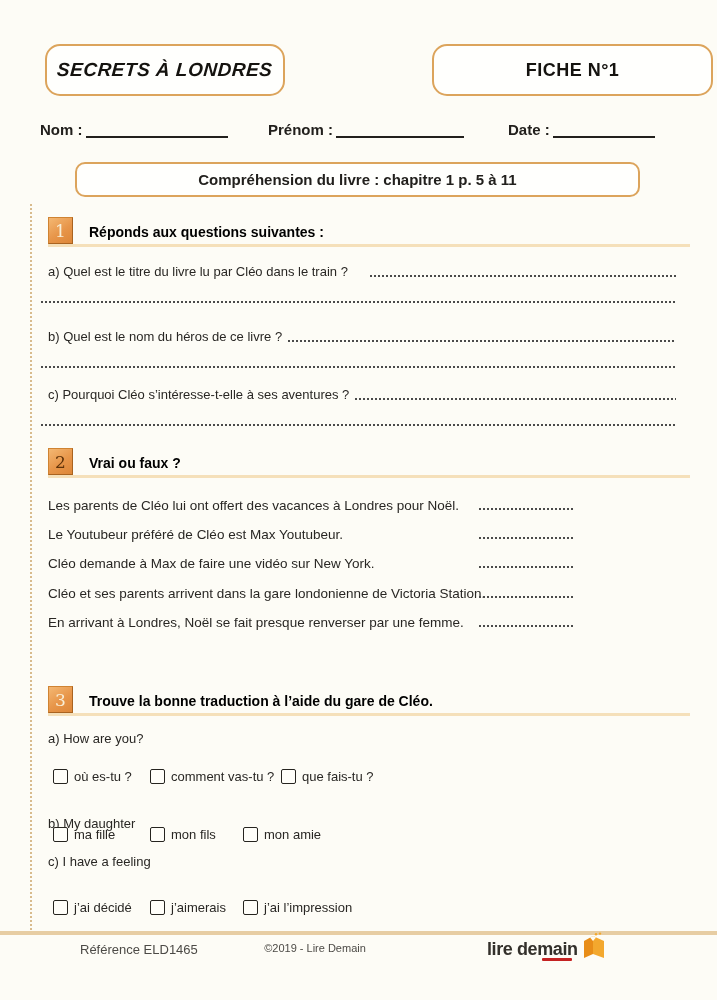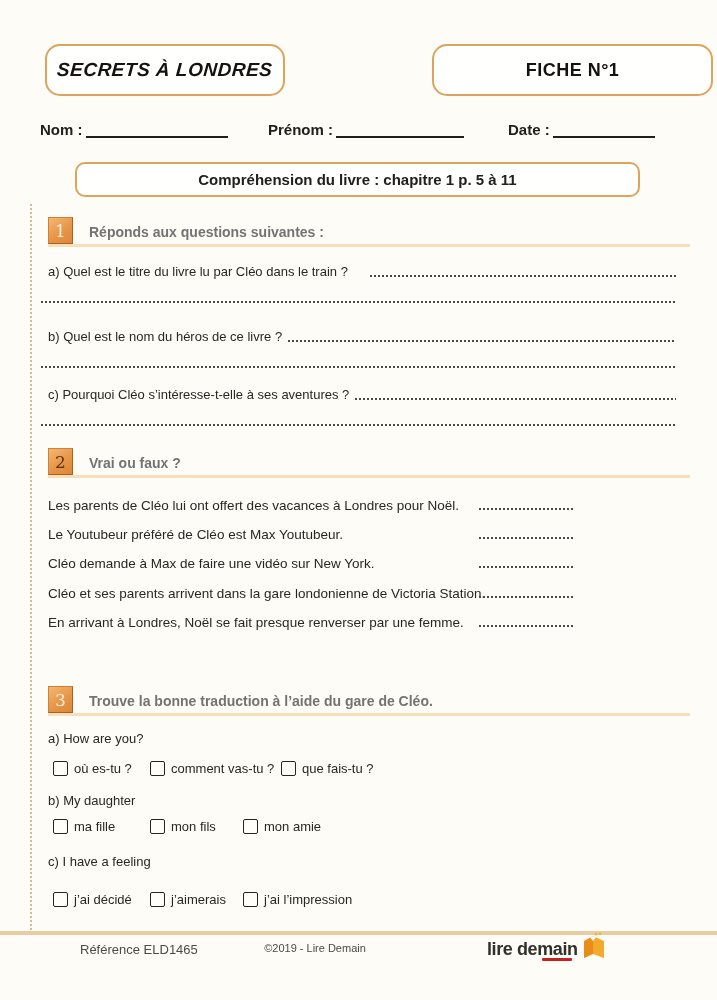--- a/index.html
+++ b/index.html
@@ -56,42 +56,42 @@
   }
   .badge {
     width:25px; height:27px; flex:0 0 25px; align-self:flex-end;
     background:linear-gradient(145deg,#f4b873 0%,#e79549 55%,#dd8638 100%);
     border:1px solid #cf8332; border-right-color:#a96320; border-bottom-color:#a96320;
     display:flex; align-items:center; justify-content:center;
     font-family:"DejaVu Serif", serif; font-size:17px;
   }
   .badge.light { color:#f8eed6; }
   .badge.dark  { color:#5f3209; }
-  .section-title { margin-left:16px; font-size:14px; font-weight:bold; color:#737373; }
+  .section-title { margin-left:16px; font-size:14px; font-weight:bold; color:#000000; }
 
   
   .dotfill, .dots-full, .tf-dots {
     background-image:radial-gradient(circle, #4a4a4a 0.9px, transparent 1.15px);
     background-size:4px 4px; background-repeat:repeat-x;
     background-position:left bottom 2px;
   }
   .q-line { position:absolute; left:48px; width:628px; height:17px; display:flex; }
   .q-text { font-size:13px; white-space:nowrap; color:#292724; }
   .dotfill { flex:1 1 auto; height:16px; margin-left:5px; }
   .dots-full { position:absolute; left:40px; width:637px; height:16px; }
 
   
   .tf-row { position:absolute; left:48px; width:582px; height:17px; }
   .tf-text { font-size:13.5px; white-space:nowrap; color:#292724; }
   .tf-dots { position:absolute; left:430px; top:2px; width:95px; height:15px; }
 
   
   .prompt { position:absolute; left:48px; font-size:13px; color:#292724; }
   .cb-row { position:absolute; left:50px; height:18px; width:620px; }
-  .cb-opt { position:absolute; top:4px; display:flex; align-items:center; }
+  .cb-opt { position:absolute; top:12px; display:flex; align-items:center; }
   .cb {
     width:15px; height:15px; border:1.7px solid #26241f; border-radius:2px;
     background:#fffef9; display:inline-block; flex:0 0 15px;
   }
   .cb-label { font-size:13px; margin-left:6px; white-space:nowrap; color:#292724; }
 
   
   .footer-rule { position:absolute; left:0; top:931px; width:717px; height:4px; background:#e7cda3; }
   .footer-ref { position:absolute; left:80px; top:942px; font-size:13px; color:#4c4a46; }
   .footer-copy { position:absolute; left:230px; top:942px; width:170px; text-align:center; font-size:11px; color:#4c4a46; }
@@ -196,21 +196,21 @@
     <span class="cb-opt" style="left:100px;">
       <span class="cb"></span>
       <span class="cb-label">comment vas-tu ?</span>
     </span>
     <span class="cb-opt" style="left:231px;">
       <span class="cb"></span>
       <span class="cb-label">que fais-tu ?</span>
     </span>
   </div>
 
-  <div class="prompt" style="top:793px;">b) My daughter</div>
+  <div class="prompt" style="top:816px;">b) My daughter</div>
   <div class="cb-row" style="top:815px;">
     <span class="cb-opt" style="left:3px;">
       <span class="cb"></span>
       <span class="cb-label">ma fille</span>
     </span>
     <span class="cb-opt" style="left:100px;">
       <span class="cb"></span>
       <span class="cb-label">mon fils</span>
     </span>
     <span class="cb-opt" style="left:193px;">

